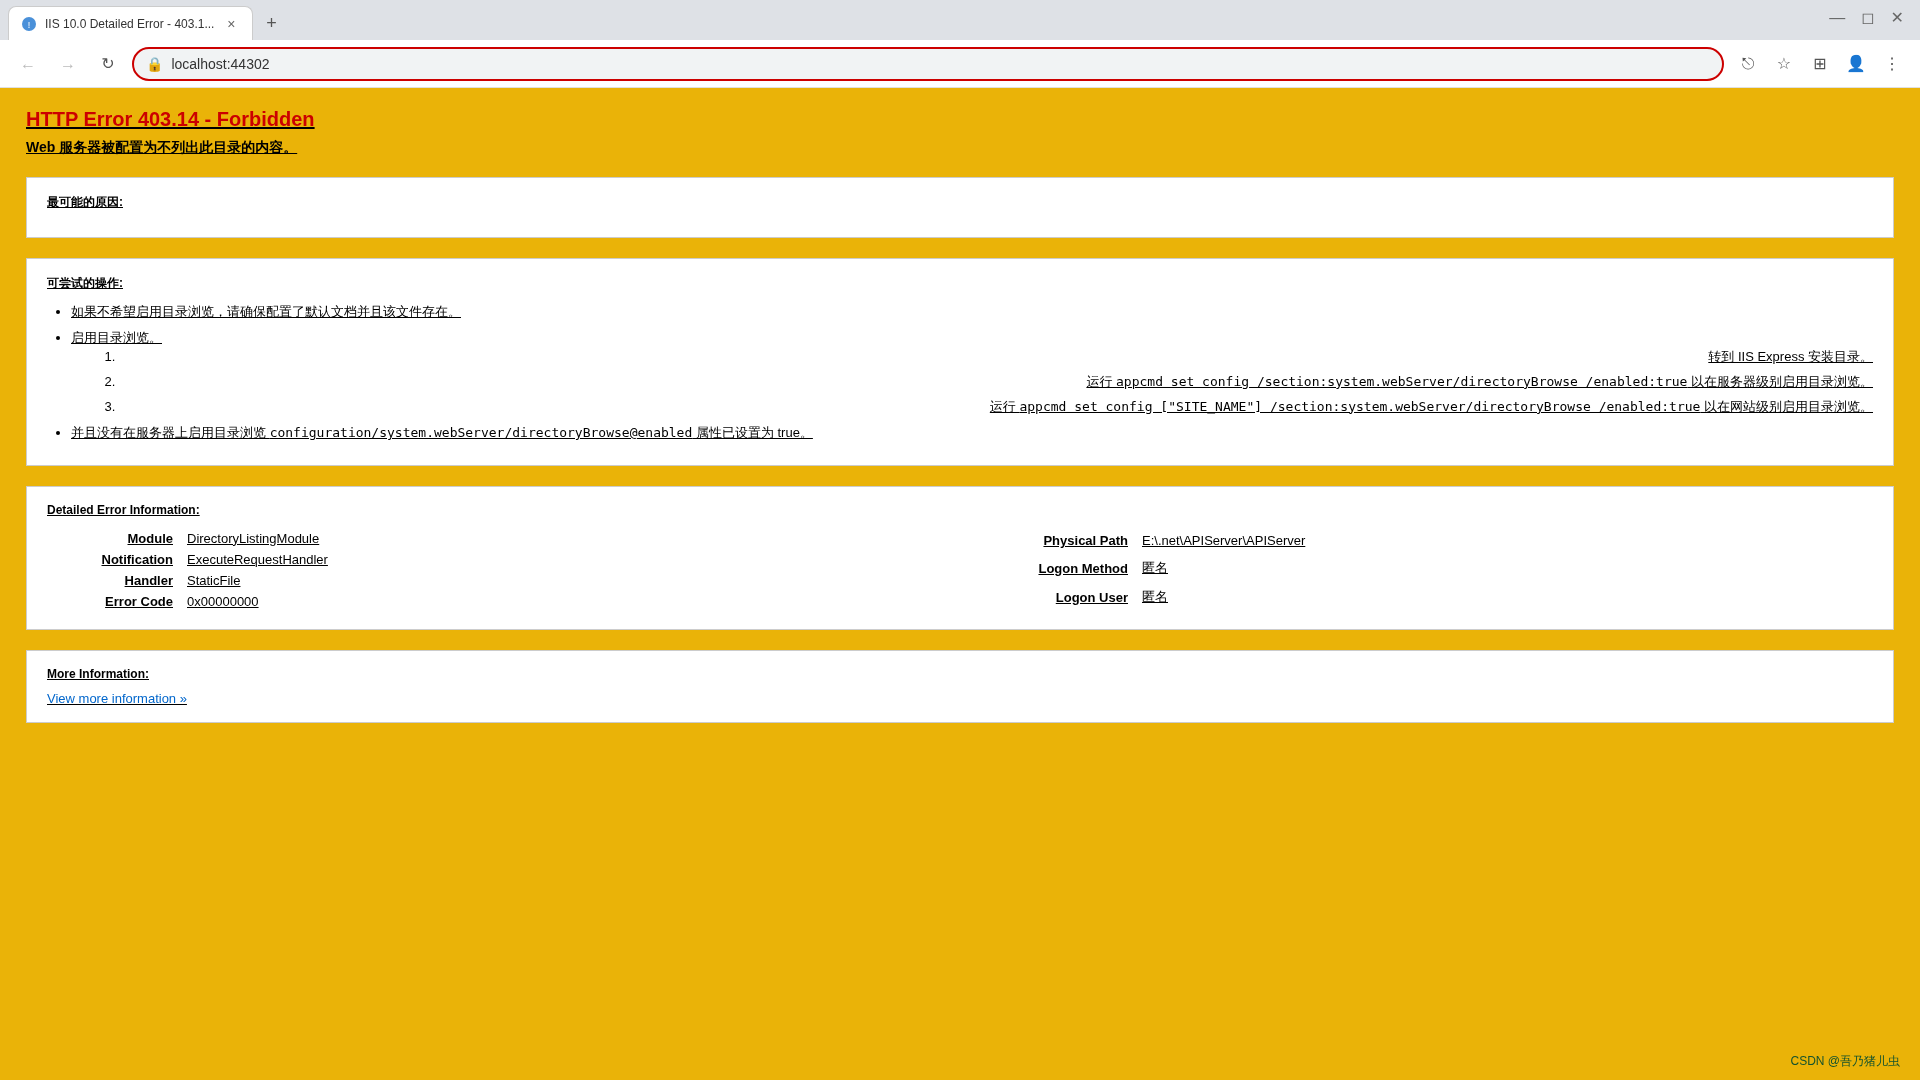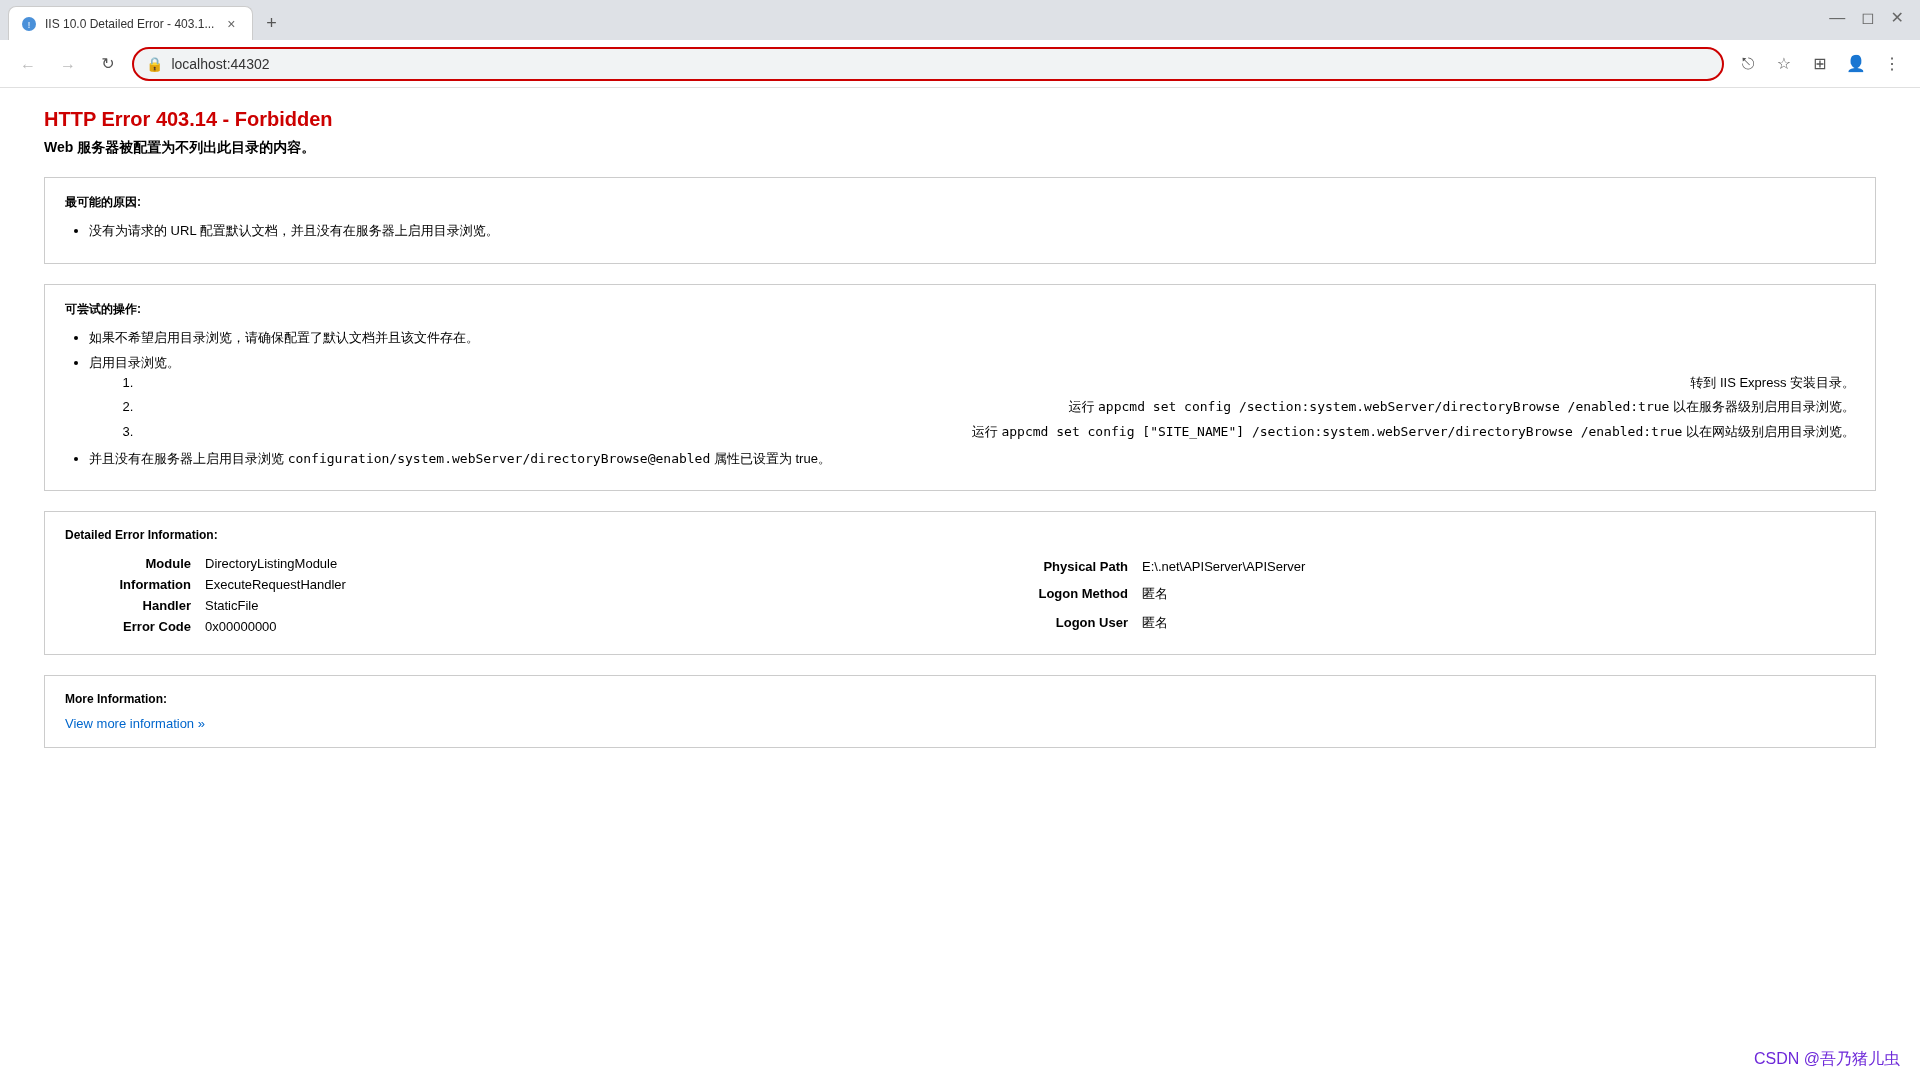--- a/index.html
+++ b/index.html
@@ -18,39 +18,39 @@
     
     .nav-bar { height: 48px; background: #fff; display: flex; align-items: center; padding: 0 12px; gap: 8px; border-bottom: 1px solid #e0e0e0; }
     .nav-btn { width: 32px; height: 32px; border-radius: 50%; display: flex; align-items: center; justify-content: center; cursor: pointer; color: #555; font-size: 16px; }
     .nav-btn.disabled { color: #bbb; cursor: default; }
     .address-bar-wrapper { flex: 1; display: flex; align-items: center; background: #f1f3f4; border-radius: 22px; height: 34px; padding: 0 12px; gap: 8px; border: 2px solid #c00; }
     .lock-icon { color: #555; font-size: 14px; }
     .address-input { border: none; background: transparent; font-size: 14px; color: #333; flex: 1; outline: none; }
     .nav-right-actions { display: flex; align-items: center; gap: 4px; }
 
     
-    .page-content { background: #ffffff; flex: 1; padding: 20px 44px; overflow-y: auto; }
+    .page-content { background: #eab308; flex: 1; padding: 20px 26px; overflow-y: auto; text-decoration: underline; }
 
     .error-title { color: #cc0000; font-size: 20px; font-weight: bold; margin-bottom: 8px; }
     .error-subtitle { font-size: 14px; font-weight: bold; margin-bottom: 20px; }
 
     .section-box { border: 1px solid #ccc; margin-bottom: 20px; padding: 16px 20px; background: #fff; }
     .section-heading { font-size: 12px; font-weight: bold; margin-bottom: 10px; }
     .section-box ul { list-style: disc; margin-left: 24px; }
     .section-box ul li { margin-bottom: 6px; font-size: 13px; line-height: 1.5; }
     .section-box ol { margin-left: 48px; }
     .section-box ol li { margin-bottom: 4px; font-size: 13px; line-height: 1.6; text-align: right; }
     .code-text { font-family: monospace; }
     .detail-label { font-weight: bold; text-align: right; width: 130px; color: #000; }
     .detail-value { color: #000; margin-left: 33px; }
 
     .more-info-text { font-size: 13px; margin-bottom: 8px; line-height: 1.5; }
     .more-info-link { color: #0066cc; text-decoration: none; font-size: 13px; }
 
-    .watermark { position: fixed; bottom: 10px; right: 20px; font-size: 16px; color: #6d28d9; }
+    .watermark { position: fixed; bottom: 10px; right: 20px; font-size: 12px; color: #14532d; }
 
     .detail-info-table { width: 100%; }
     .detail-info-table td { padding: 2px 6px; font-size: 13px; }
   </style>
 </head>
 <body>
 
 <div class="browser-frame">
 
   <div style="background:#dee1e6; display:flex; align-items:flex-end; height:40px; position:relative;">
@@ -109,23 +109,20 @@
     </div>
   </div>
 
   <div class="page-content">
 
     <div class="error-title">HTTP Error 403.14 - Forbidden</div>
     <div class="error-subtitle">Web 服务器被配置为不列出此目录的内容。</div>
 
     <div class="section-box">
       <div class="section-heading">最可能的原因:</div>
-      <ul>
-        <li>没有为请求的 URL 配置默认文档，并且没有在服务器上启用目录浏览。</li>
-      </ul>
     </div>
 
     <div class="section-box">
       <div class="section-heading">可尝试的操作:</div>
       <ul>
         <li>如果不希望启用目录浏览，请确保配置了默认文档并且该文件存在。</li>
         <li>
           <span>启用目录浏览。</span>
           <ol>
             <li>转到 IIS Express 安装目录。</li>
@@ -146,21 +143,21 @@
     <div class="section-box">
       <div class="section-heading">Detailed Error Information:</div>
       <div style="display:flex; gap:84px;">
         <table class="detail-info-table">
           <tbody>
               <tr>
             <td class="detail-label">Module</td>
             <td class="detail-value">DirectoryListingModule</td>
           </tr>
           <tr>
-            <td class="detail-label">Information</td>
+            <td class="detail-label">Notification</td>
             <td class="detail-value">ExecuteRequestHandler</td>
           </tr>
           <tr>
             <td class="detail-label">Handler</td>
             <td class="detail-value">StaticFile</td>
           </tr>
           <tr>
             <td class="detail-label">Error Code</td>
             <td class="detail-value">0x00000000</td>
           </tr>

